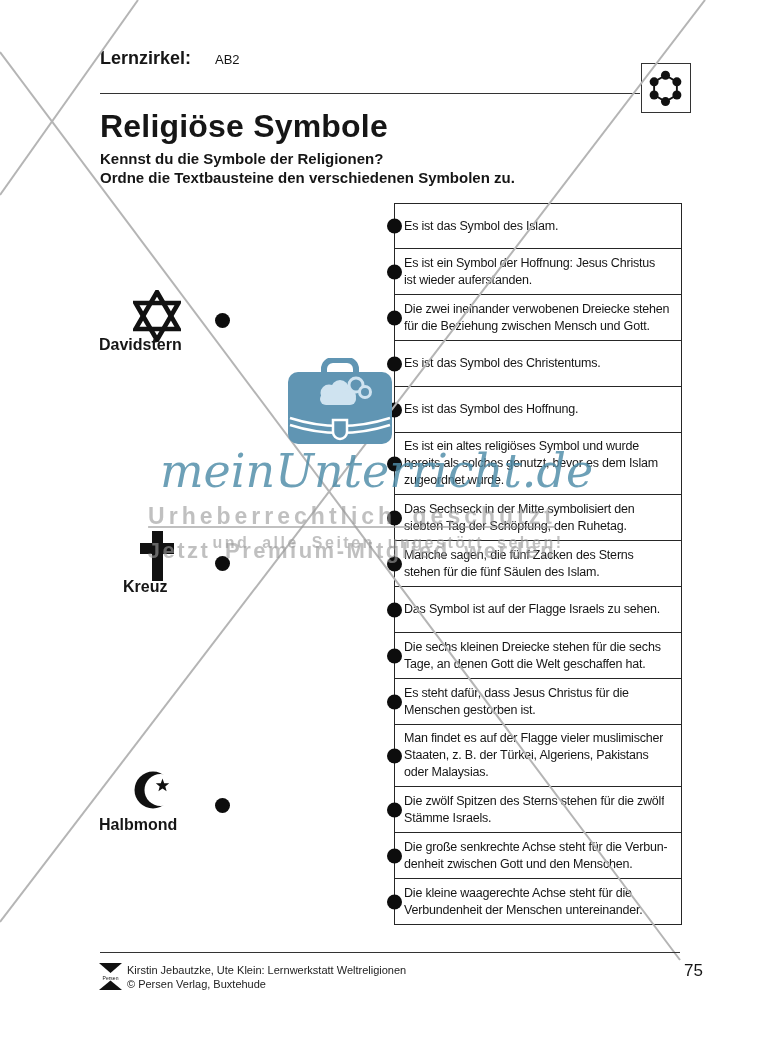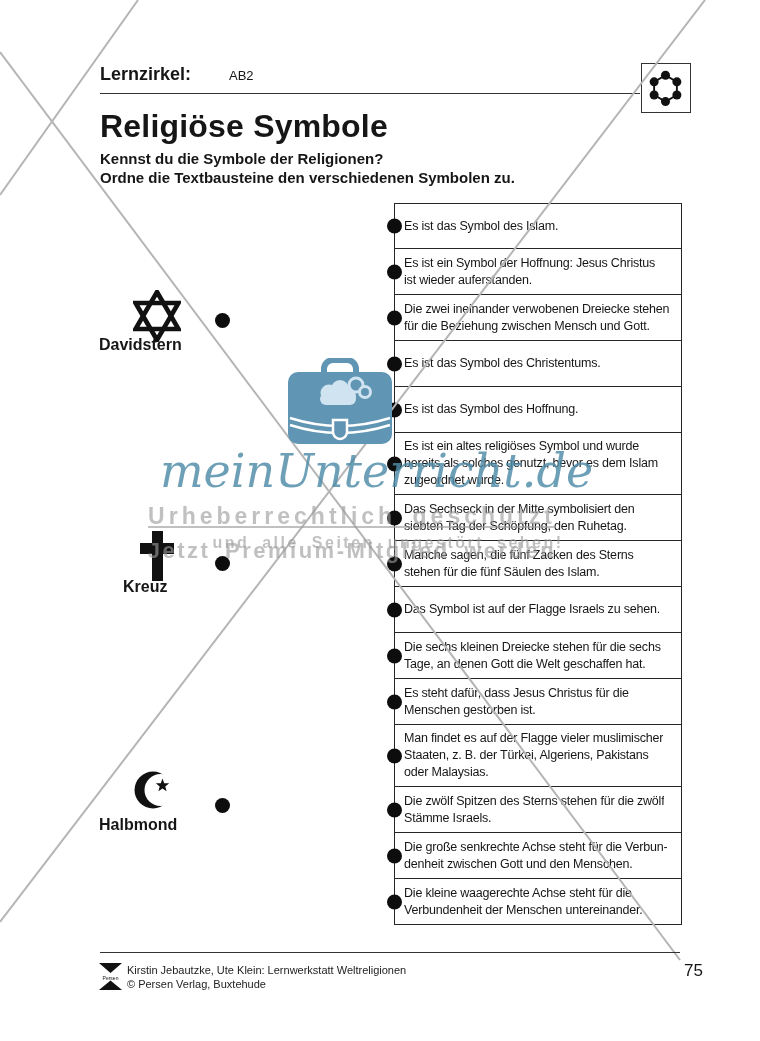--- a/index.html
+++ b/index.html
@@ -1,21 +1,21 @@
 <!DOCTYPE html>
 <html><head>
 <meta charset="utf-8">
 <style>
   html,body{margin:0;padding:0;background:#ffffff;}
   #page{position:relative;width:760px;height:1041px;background:#fff;overflow:hidden;
         font-family:"Liberation Sans",sans-serif;color:#161616;}
   .abs{position:absolute;}
 
   
-  #hdr{left:100px;top:64px;display:flex;align-items:baseline;gap:20px;justify-content:center;}
+  #hdr{left:100px;top:48px;display:flex;align-items:baseline;gap:6px;justify-content:center;}
   #hdr .main{font-size:18px;font-weight:bold;}
   #hdr .code{font-size:13px;font-weight:normal;margin-left:18px;}
   #hdr-rule{left:100px;top:93px;width:540px;height:0;border-top:1.8px solid #333;}
   #hex-box{left:641px;top:63px;width:50px;height:50px;border:1.6px solid #333;box-sizing:border-box;}
 
   #title{left:100px;top:108px;font-size:32px;font-weight:bold;letter-spacing:.2px;}
   #intro{left:100px;top:149px;font-size:15px;font-weight:bold;line-height:19px;}
 
   
   .sym-label{font-size:16px;font-weight:bold;}

